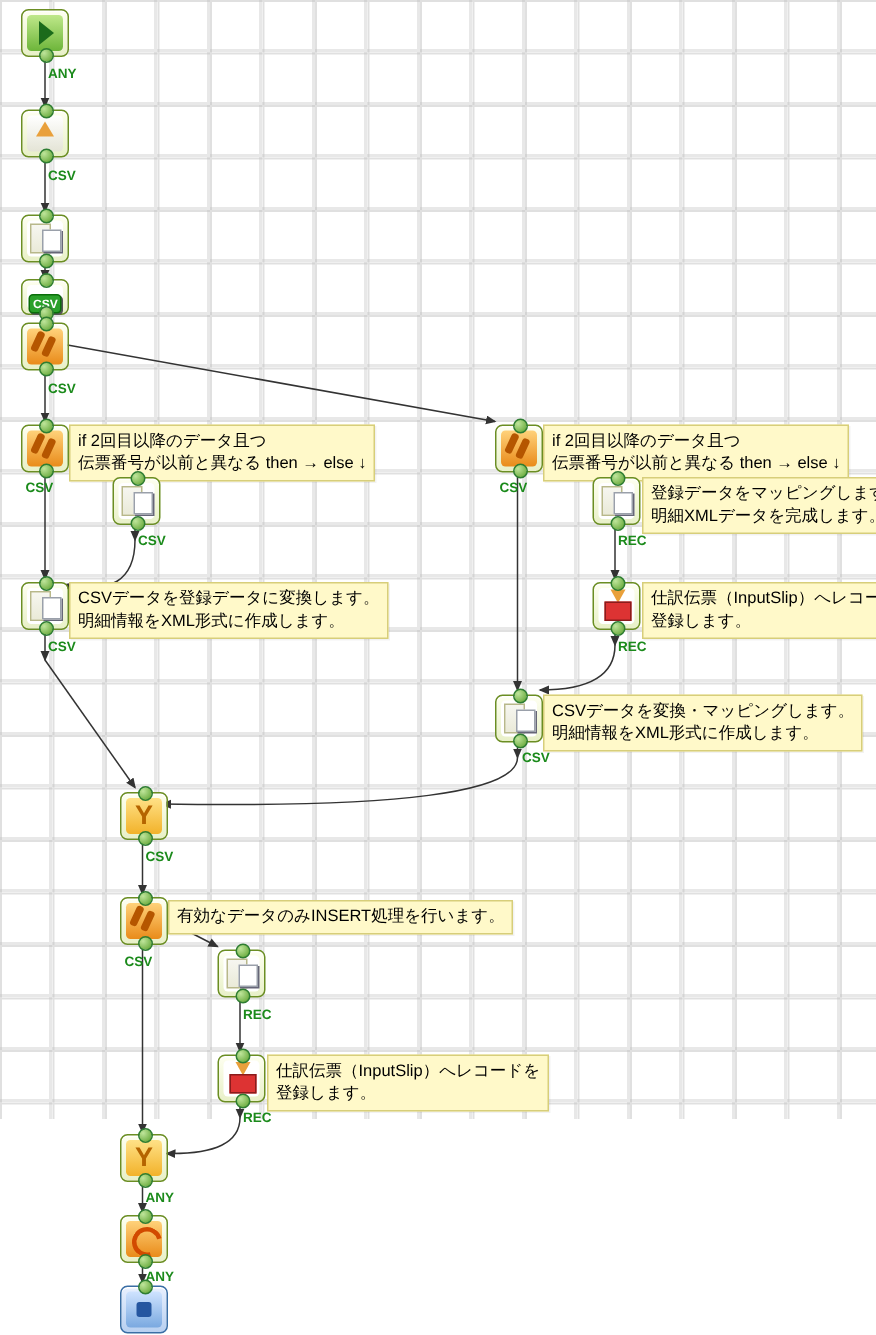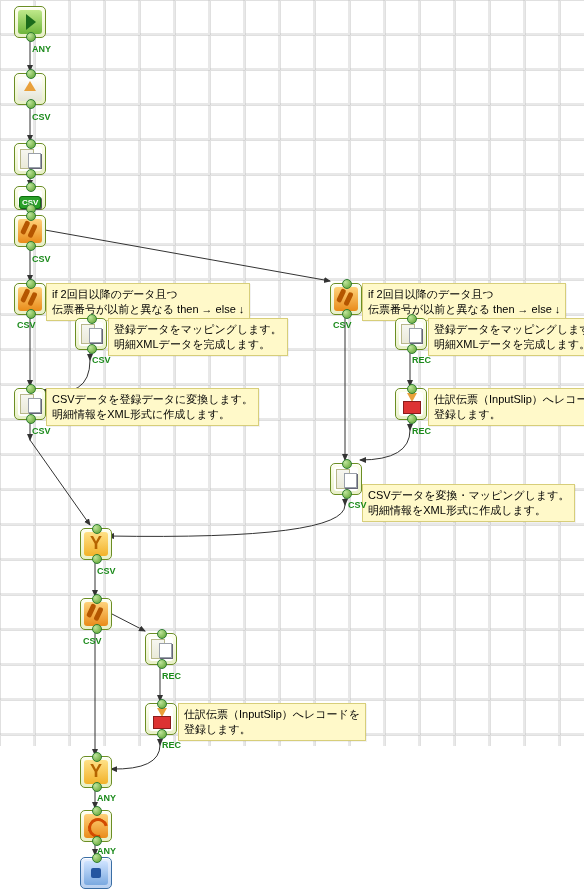--- a/index.html
+++ b/index.html
@@ -129,22 +129,20 @@
     </div>
   <div class="note" style="left:46px;top:283px;white-space:pre">if 2回目以降のデータ且つ
 伝票番号が以前と異なる then → else ↓</div>
   <div class="tag" style="left:17px;top:320px">CSV</div>
 
   <div class="node" style="left:75px;top:318px">
       <div class="ic ic-sheet"></div>
       <div class="port top"></div>
       <div class="port bot"></div>
     </div>
-  <div class="note" style="left:108px;top:318px;white-space:pre">登録データをマッピングします。
-明細XMLデータを完成します。</div>
   <div class="tag" style="left:92px;top:355px">CSV</div>
 
   <div class="node" style="left:14px;top:388px">
       <div class="ic ic-sheet"></div>
       <div class="port top"></div>
       <div class="port bot"></div>
     </div>
   <div class="note" style="left:46px;top:388px;white-space:pre">CSVデータを登録データに変換します。
 明細情報をXML形式に作成します。</div>
   <div class="tag" style="left:32px;top:426px">CSV</div>
@@ -174,36 +172,37 @@
     </div>
   <div class="note" style="left:428px;top:388px;white-space:pre">仕訳伝票（InputSlip）へレコードを
 登録します。</div>
   <div class="tag" style="left:412px;top:426px">REC</div>
 
   <div class="node" style="left:330px;top:463px">
       <div class="ic ic-sheet"></div>
       <div class="port top"></div>
       <div class="port bot"></div>
     </div>
-  <div class="note" style="left:362px;top:484px;white-space:pre">CSVデータを変換・マッピングします。
+  <div class="note" style="left:362px;top:463px;white-space:pre">CSVデータを変換・マッピングします。
 明細情報をXML形式に作成します。</div>
   <div class="tag" style="left:348px;top:500px">CSV</div>
 
   <div class="node" style="left:80px;top:528px">
       <div class="ic ic-merge"></div>
       <div class="port top"></div>
       <div class="port bot"></div>
     </div>
   <div class="tag" style="left:97px;top:566px">CSV</div>
 
   <div class="node" style="left:80px;top:598px">
       <div class="ic ic-branch"></div>
       <div class="port top"></div>
       <div class="port bot"></div>
     </div>
+  <div class="note" style="left:112px;top:600px">有効なデータのみINSERT処理を行います。</div>
   <div class="tag" style="left:83px;top:636px">CSV</div>
 
   <div class="node" style="left:145px;top:633px">
       <div class="ic ic-sheet"></div>
       <div class="port top"></div>
       <div class="port bot"></div>
     </div>
   <div class="tag" style="left:162px;top:671px">REC</div>
 
   <div class="node" style="left:145px;top:703px">

